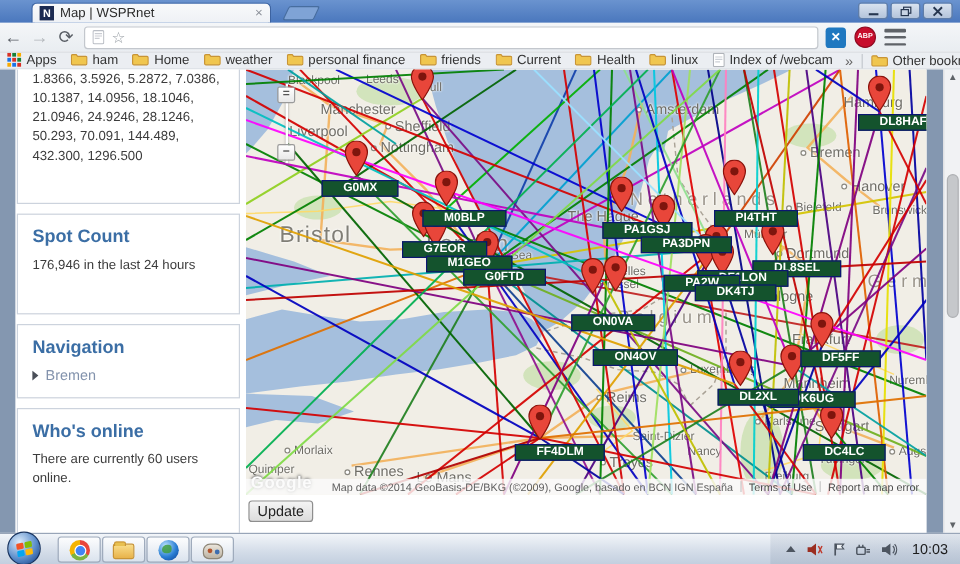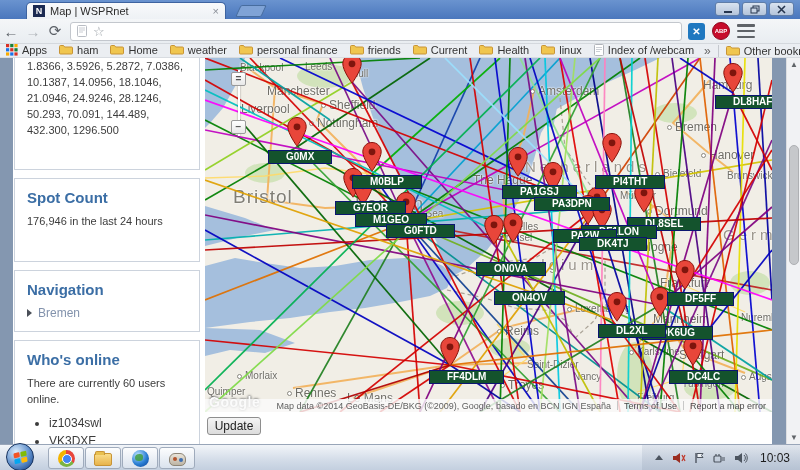--- a/index.html
+++ b/index.html
@@ -273,24 +273,20 @@
       <div class="sb-box" style="top:212px; height:62px;">
         <h2>Navigation</h2>
         <div class="sb-link-row">
             <span class="tri"></span>
           <a class="sb-link" href="#">Bremen</a>
           </div>
       </div>
       <div class="sb-box" style="top:282px; height:160px;">
         <h2>Who's online</h2>
         <div class="sb-text">There are currently 60 users online.</div>
-        <ul class="sb-users" id="user-list">
-            <li>iz1034swl</li>
-            <li>VK3DXE</li>
-          </ul>
       </div>
     </div>
   </div>
 
   <div class="map">
     <svg class="layer" width="567" height="354">
 
       <g fill="#a5bfdd" stroke="none">
         <polygon points="150,0 455,0 430,12 390,30 350,52 336,75 328,105 318,135 300,168 282,192 262,210 248,218 238,205 232,185 220,160 205,138 192,115 180,90 168,60 158,30"></polygon>
         <polygon points="238,208 248,218 242,230 225,238 195,244 160,250 125,254 85,260 45,264 0,270 0,208 30,200 60,205 95,210 130,208 165,202 200,200 225,202"></polygon>

